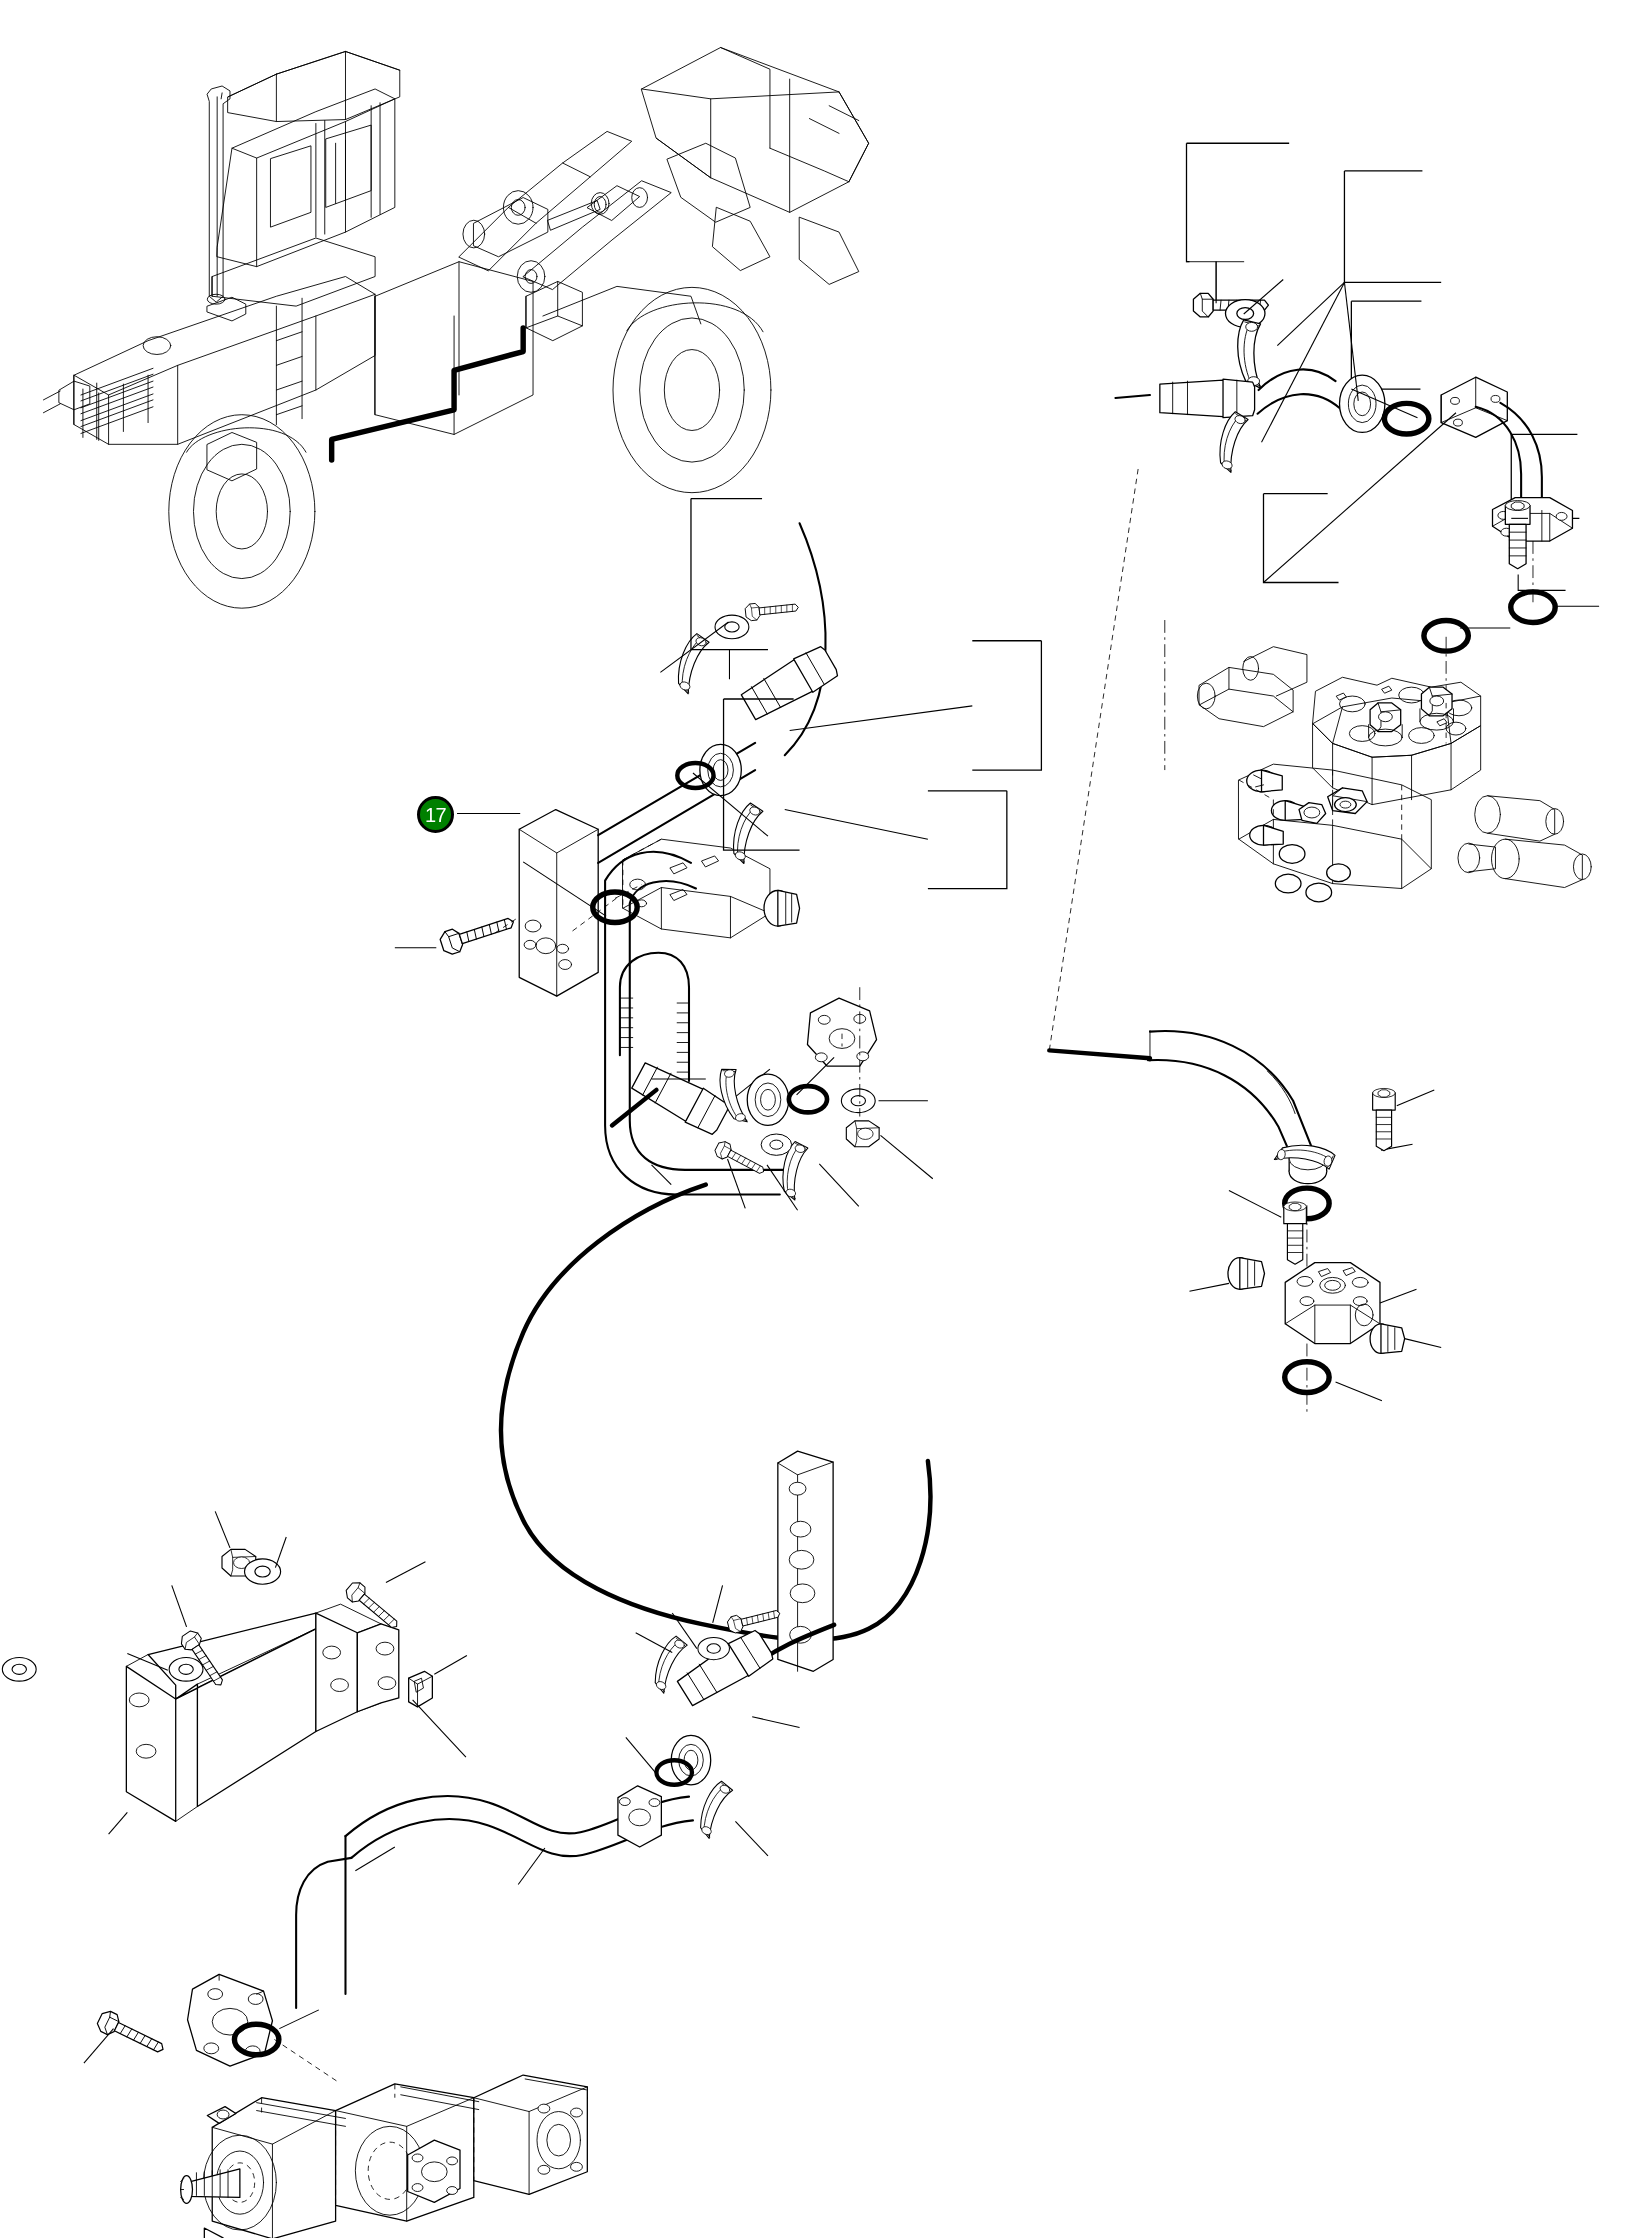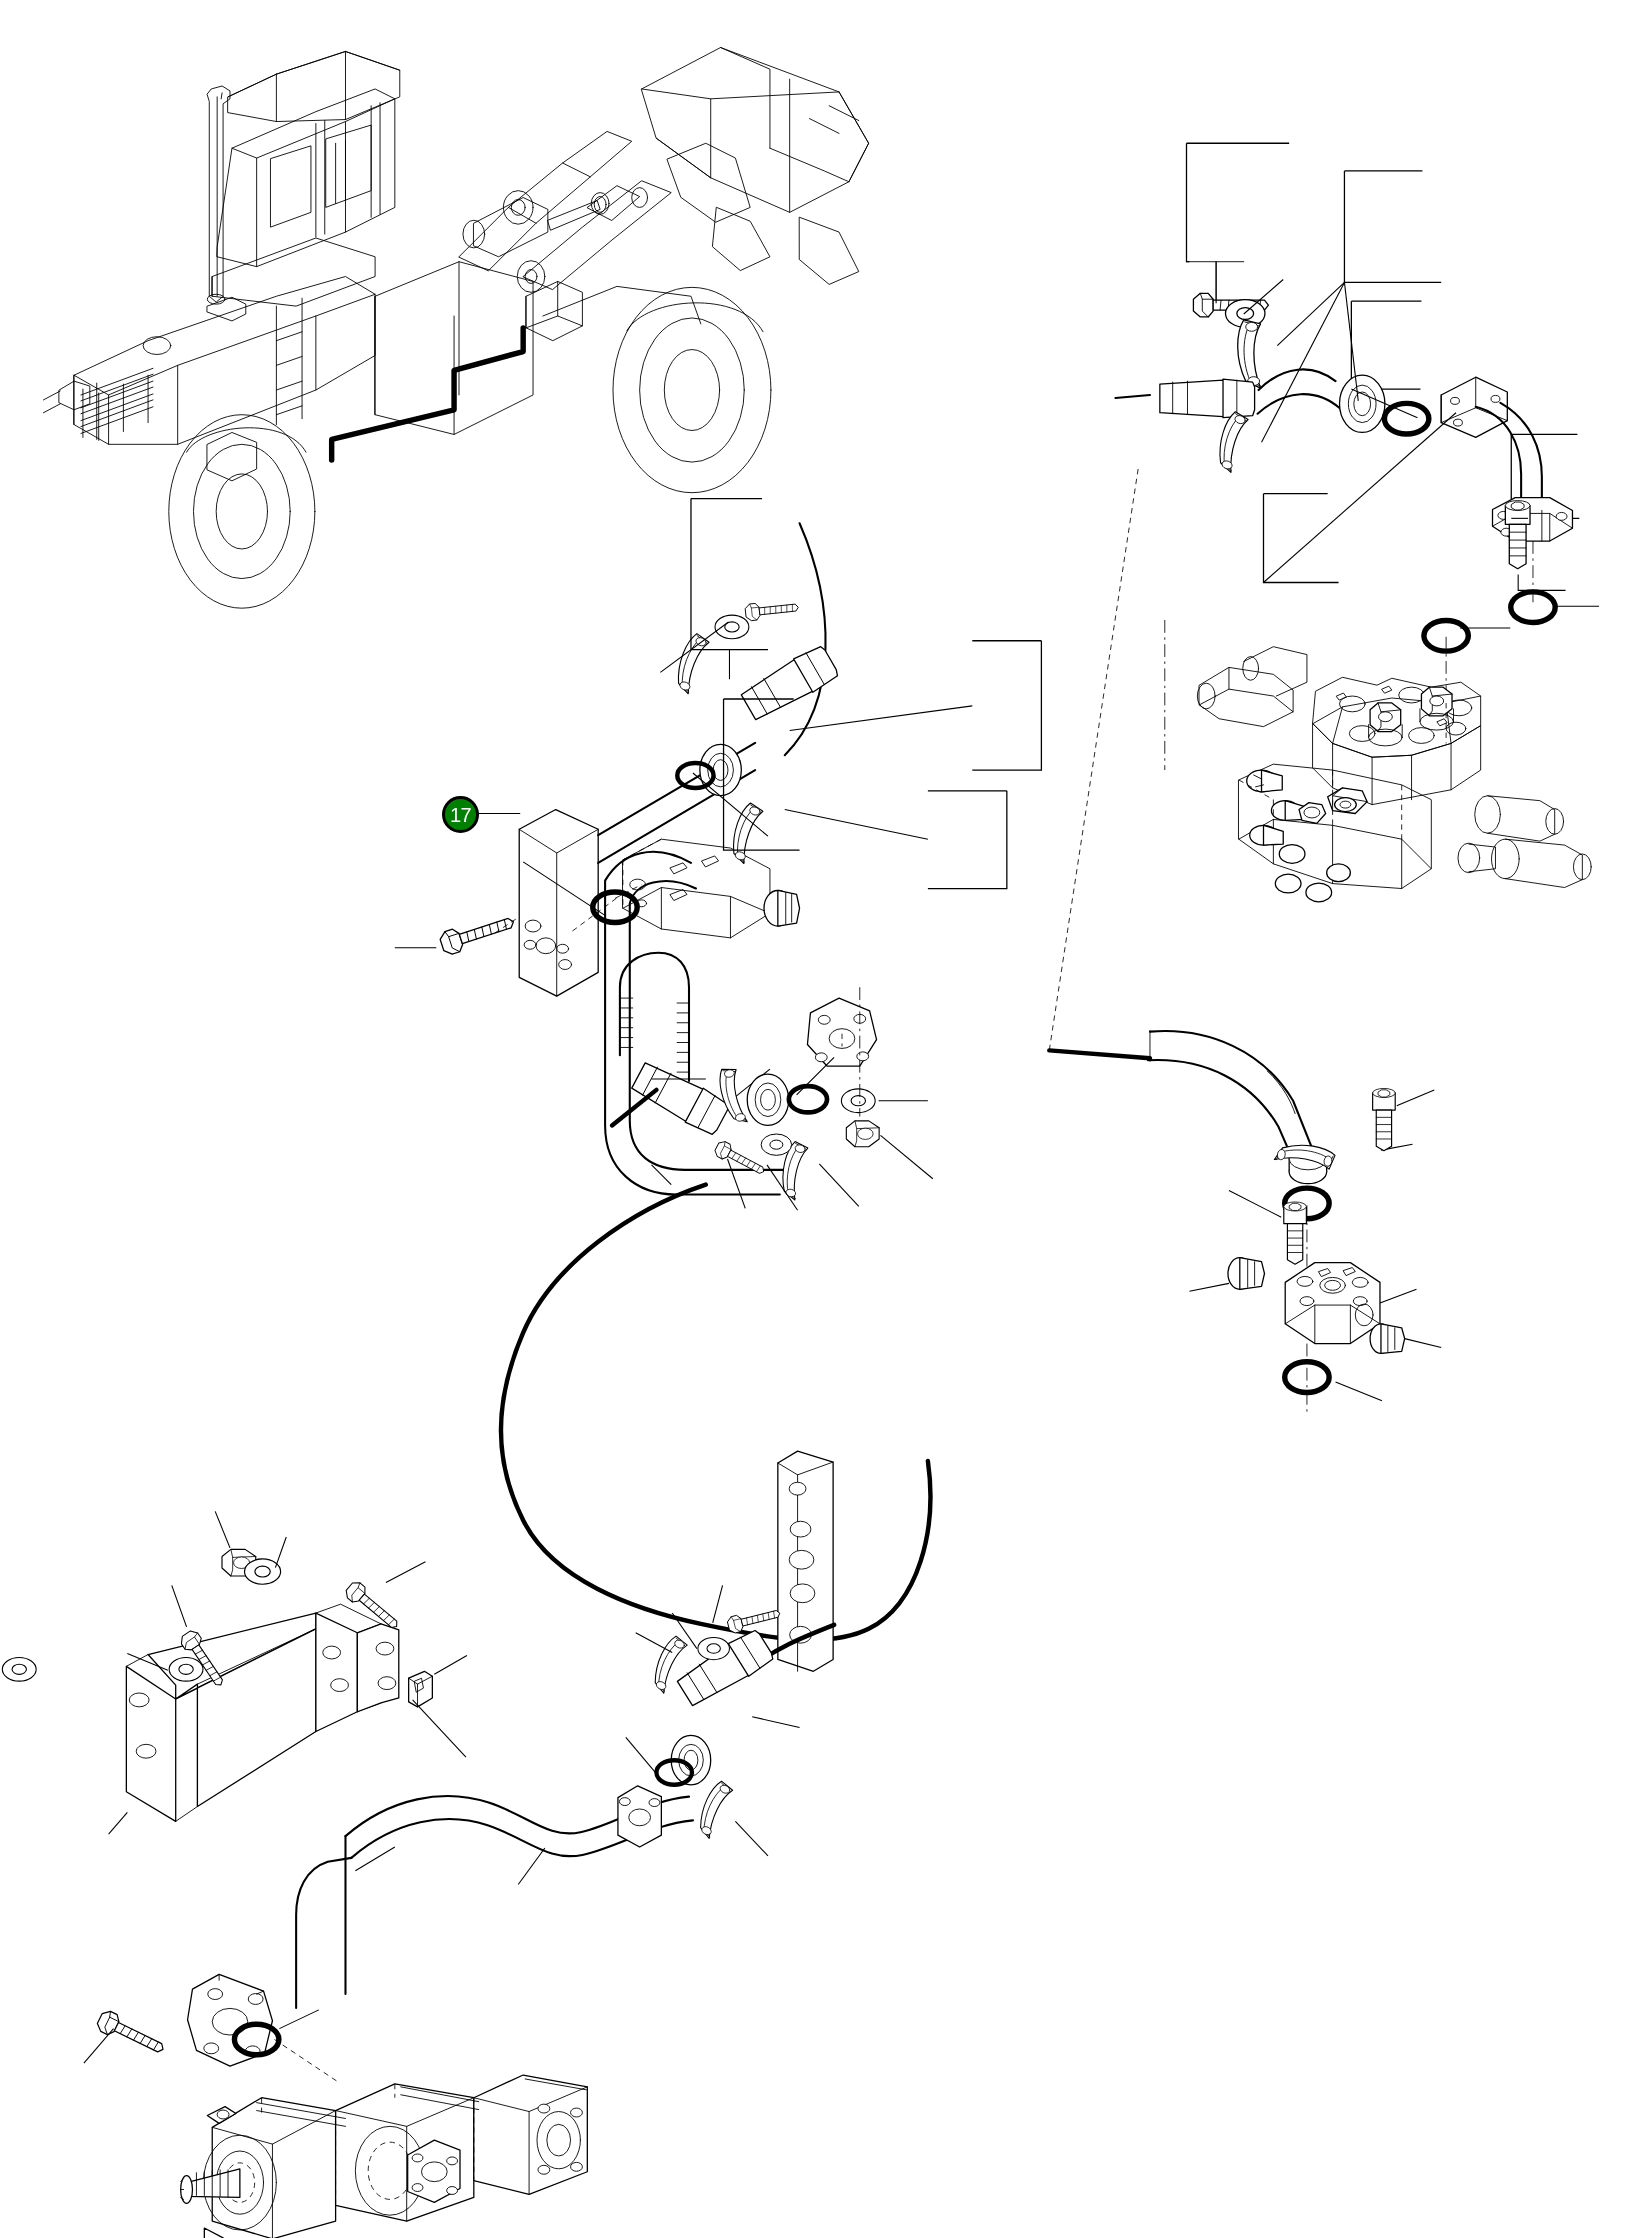--- a/index.html
+++ b/index.html
@@ -704,18 +704,18 @@
       <path class="lnT" d="M520,4260 L700,4292 M520,4276 L700,4308"></path>
       <path class="lnT" d="M812,4228 L970,4258 M812,4244 L970,4274"></path>
       <path class="lnT" d="M1064,4212 L1188,4234"></path>
 
       <path class="hid" d="M680,4276 L680,4468 M960,4250 L960,4418"></path>
       <path class="hid" d="M530,4250 L530,4280 M800,4222 L800,4250"></path>
     </g>
 
   </svg>
 
-  <div class="badge-wrap" style="left:442px;top:796px;">
+  <div class="badge-wrap" style="left:417px;top:796px;">
     <div class="badge">17</div>
   </div>
 
 </div>
 
 
 </body></html>

